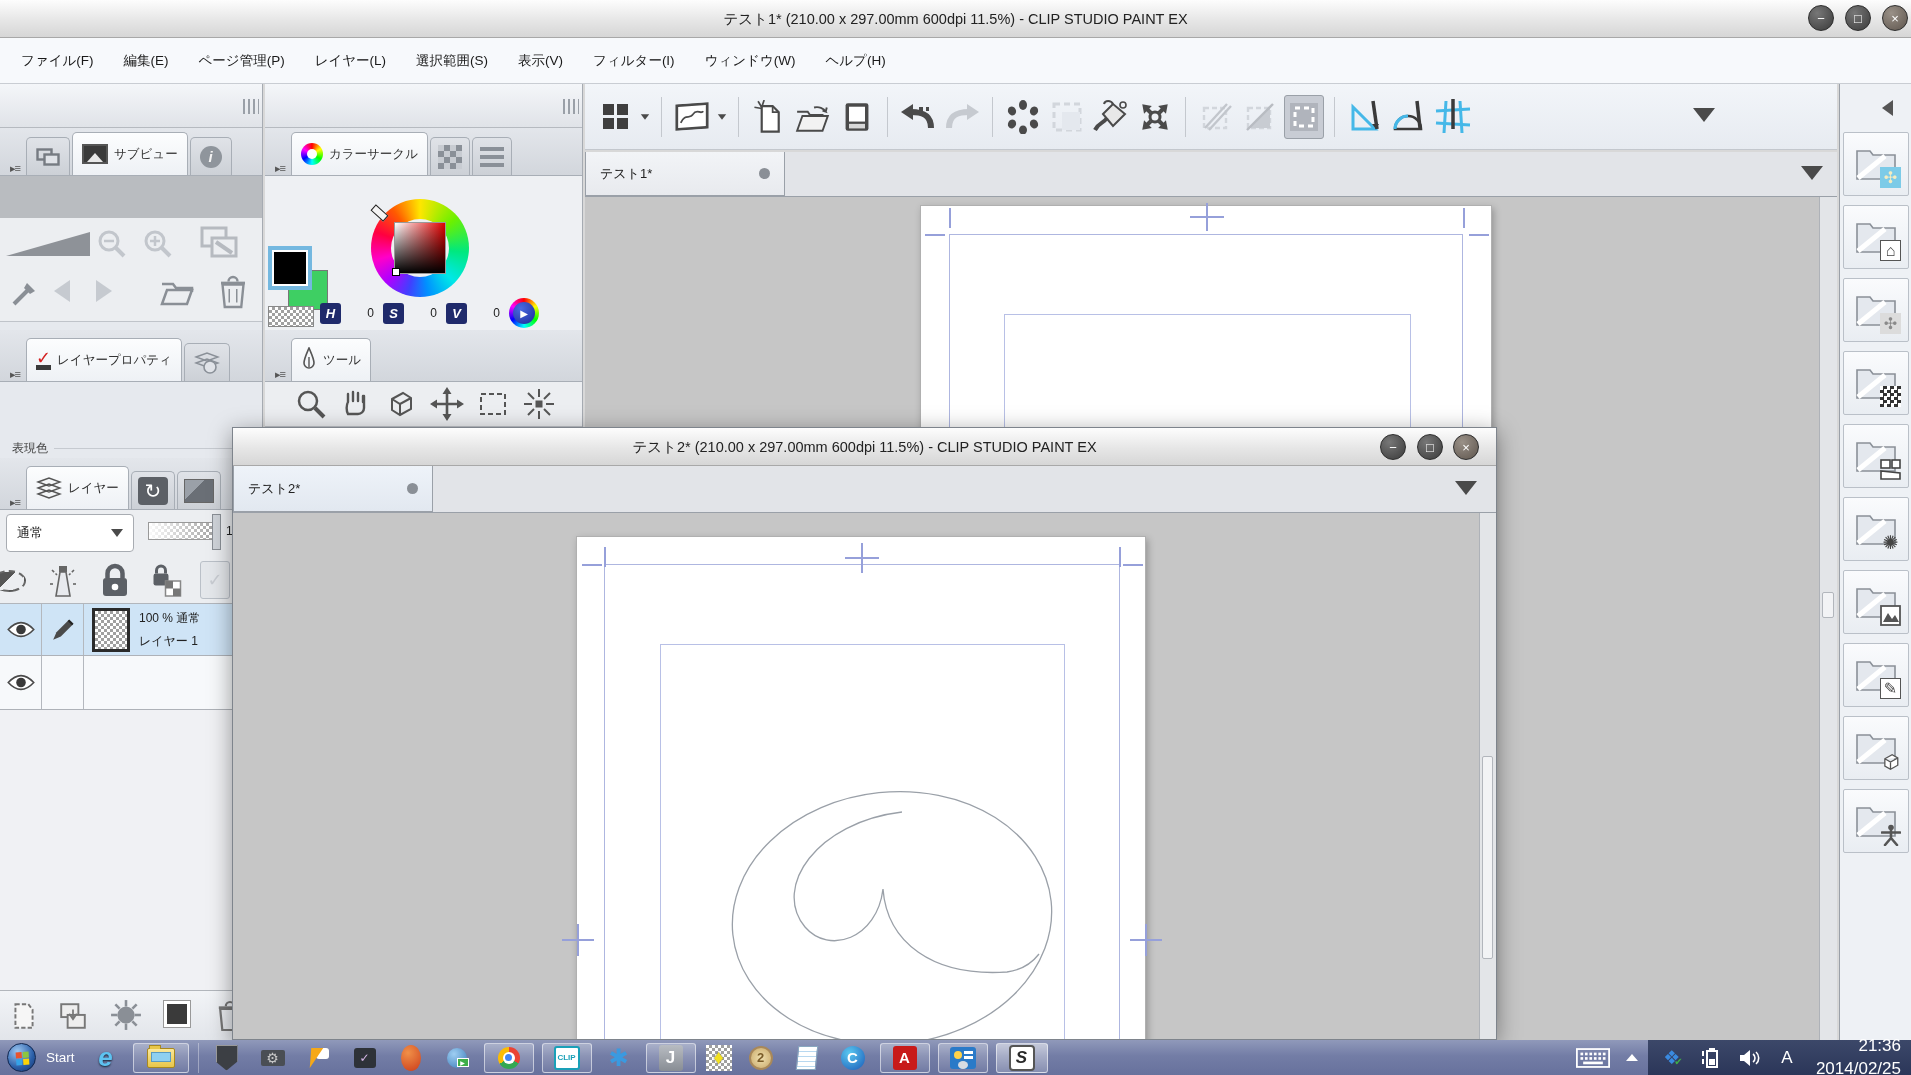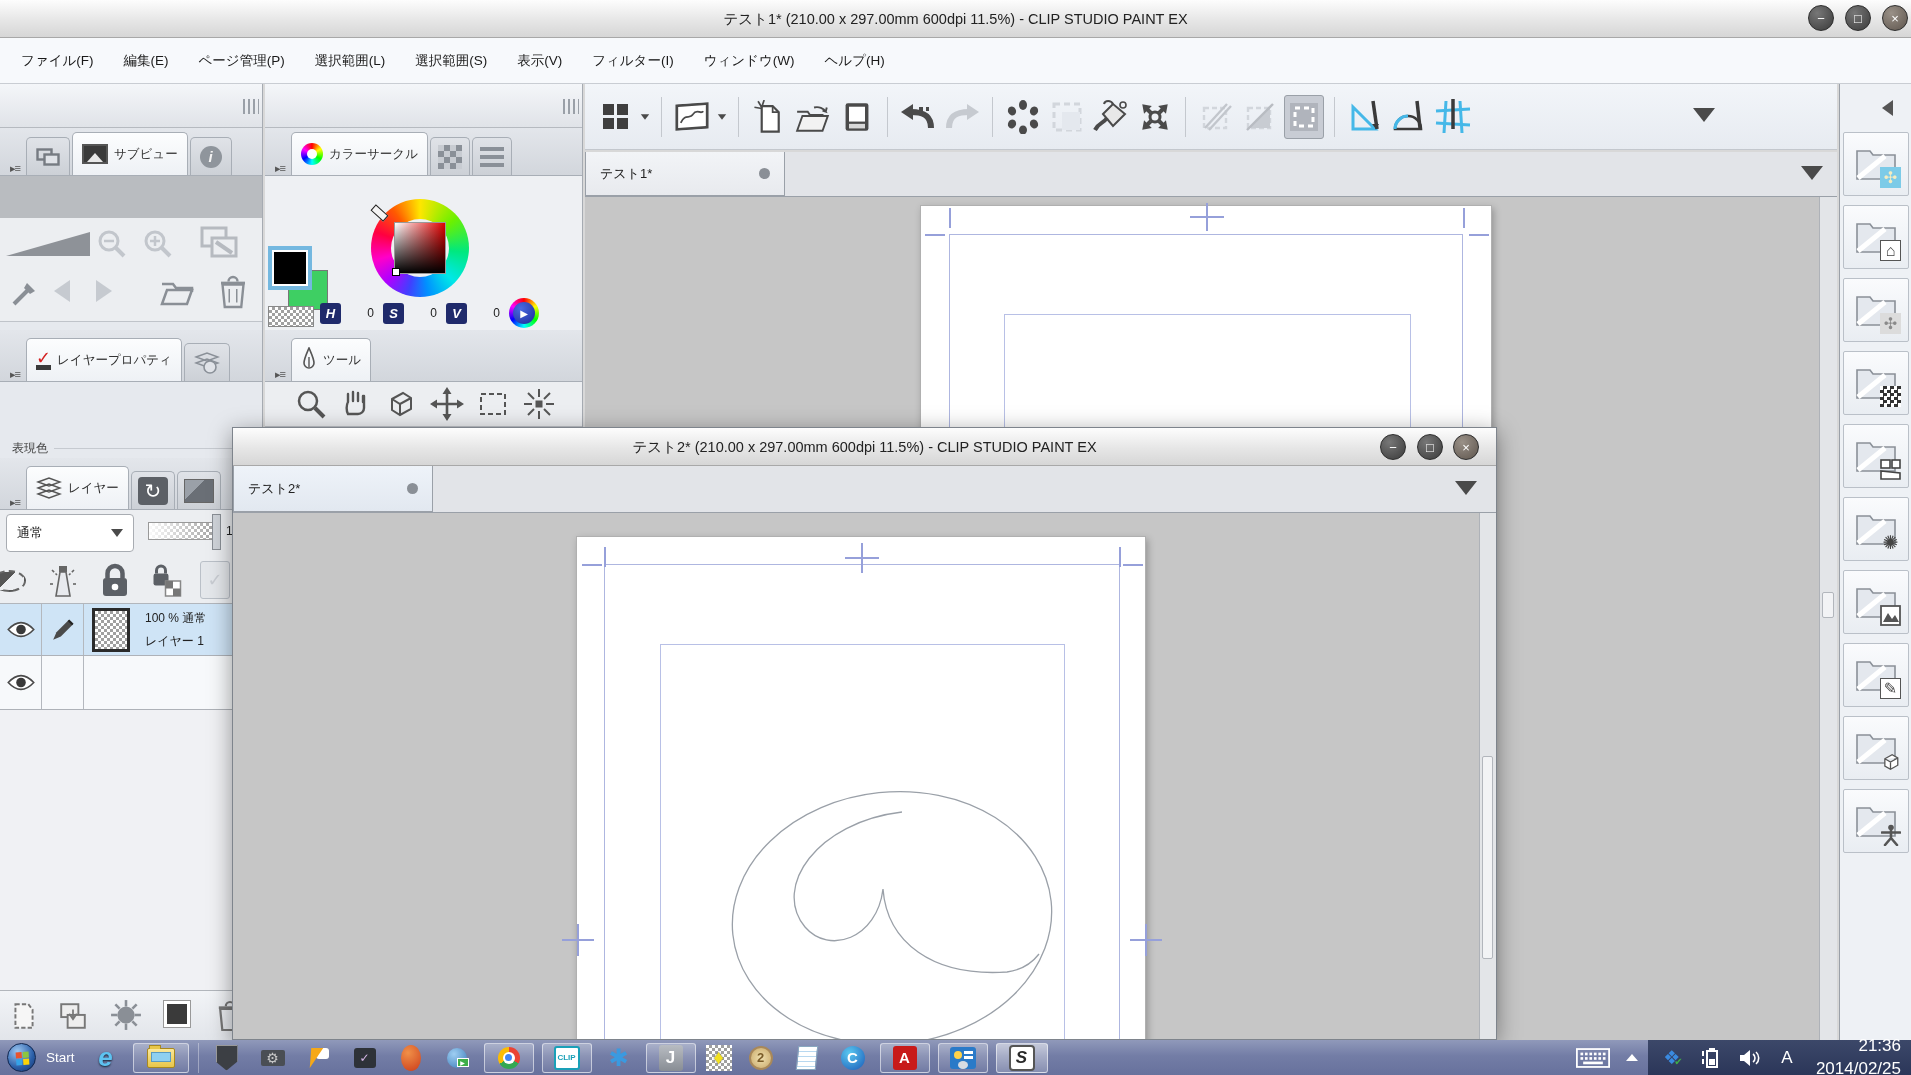--- a/index.html
+++ b/index.html
@@ -85,21 +85,21 @@
       </div>
     <div class="a" style="left:1882px;top:5px">
         <div class="wbtn close">×</div>
       </div>
   </div>
 
   <div class="a menubar">
     <span class="menuitem">ファイル(F)</span>
     <span class="menuitem">編集(E)</span>
     <span class="menuitem">ページ管理(P)</span>
-    <span class="menuitem">選択範囲(L)</span>
+    <span class="menuitem">レイヤー(L)</span>
     <span class="menuitem">選択範囲(S)</span>
     <span class="menuitem">表示(V)</span>
     <span class="menuitem">フィルター(I)</span>
     <span class="menuitem">ウィンドウ(W)</span>
     <span class="menuitem">ヘルプ(H)</span>
   </div>
 
   <div class="a panelcol" style="left:0;top:84px;width:263px;height:956px">
     <div class="a gripbar" style="width:263px">
       <div class="a grip" style="left:243px;top:15px"></div>
@@ -238,21 +238,21 @@
             <path d="M1 8 Q13 -5 25 8 Q13 21 1 8Z" fill="#fff" stroke="#4a4a4a" stroke-width="1.5"></path>
             <circle cx="13" cy="8" r="4.5" fill="#3a3a3a"></circle>
           </svg>
       </div>
       <div class="lcol" style="width:42px">
         <svg width="24" height="24" viewBox="0 0 22 22">
             <path d="M2 20 L5 13 L16 2 L20 6 L9 17 Z" fill="#4a4a4a"></path>
             <path d="M16 2 L20 6" stroke="#222" stroke-width="2"></path>
           </svg>
       </div>
-      <div style="display:flex;align-items:center;padding-left:8px;gap:15px;flex:1">
+      <div style="display:flex;align-items:center;padding-left:8px;gap:9px;flex:1">
         <div class="chk s6" style="width:38px;height:44px;border:3px solid #2a2a2a"></div>
         <div style="font-size:12px;line-height:1.9">
           <div>100 %  通常</div>
           <div>レイヤー 1</div>
         </div>
       </div>
     </div>
     <div class="a lrow" style="left:0;top:572px;width:263px;height:54px;background:#f7f9fb">
       <div class="lcol" style="width:42px">
         <svg width="28" height="17" viewBox="0 0 26 16">

